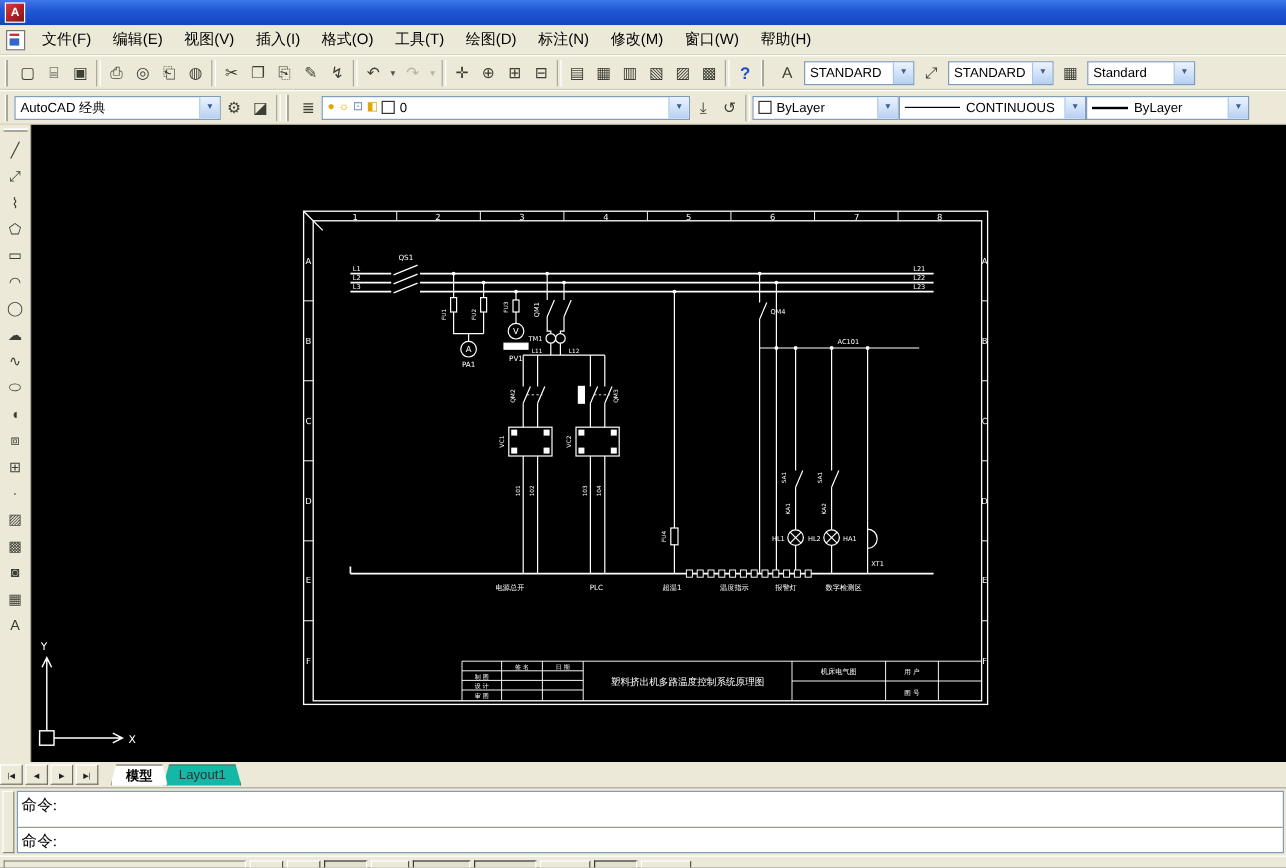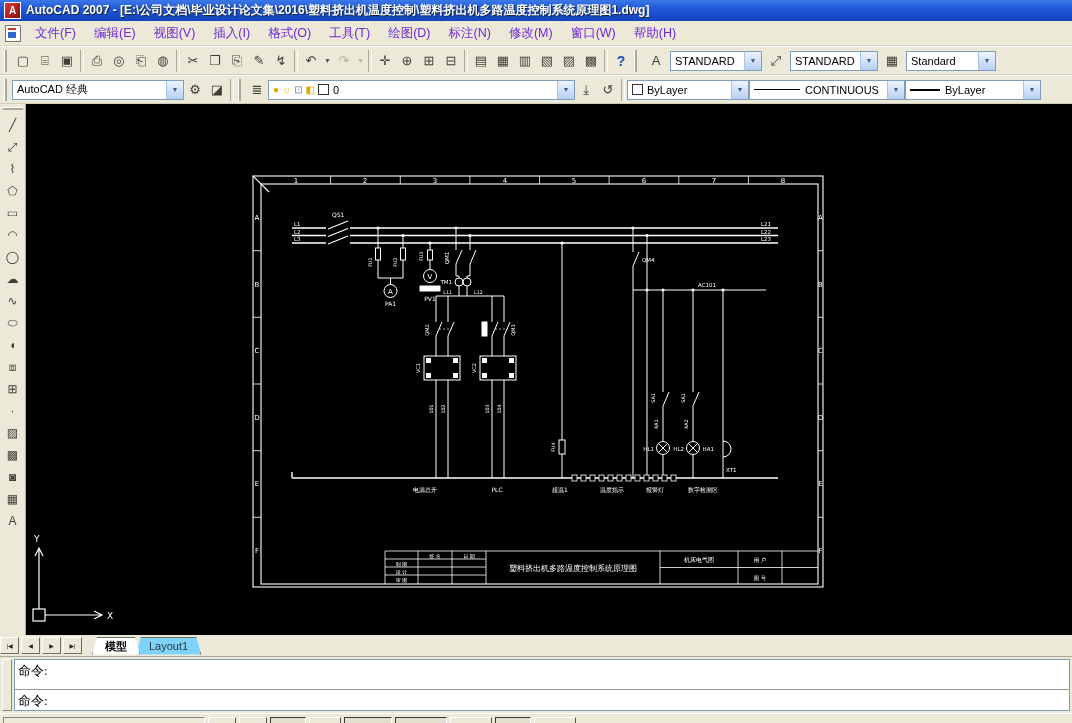--- a/index.html
+++ b/index.html
@@ -9,21 +9,21 @@
   
   .titlebar{position:absolute;top:0;left:0;width:1072px;height:21px;
     background:linear-gradient(180deg,#3d79e9 0%,#2058d6 40%,#1245bd 100%);
     color:#fff;font-weight:bold;font-size:12px;display:flex;align-items:center;gap:5px;padding:0 4px;box-sizing:border-box}
   .appicon{width:15px;height:15px;background:linear-gradient(135deg,#d43c3c 0%,#b02020 55%,#7d1414 100%);
     border:1px solid #fff;color:#fff;font-size:10px;font-weight:bold;display:flex;align-items:center;justify-content:center;flex:0 0 auto}
   .titletext{white-space:nowrap;overflow:hidden;text-shadow:1px 1px 1px #123}
 
   
   .menubar{position:absolute;top:21px;left:0;width:1072px;height:25px;background:#ece9d8;
-    display:flex;align-items:center;font-size:12.5px;color:#6d28d9;padding-left:3px;box-sizing:border-box;
+    display:flex;align-items:center;font-size:12.5px;color:#000000;padding-left:3px;box-sizing:border-box;
     border-bottom:1px solid #d6d2c2}
   .docicon{width:14px;height:15px;background:#fff;border:1px solid #777;margin:0 5px 0 2px;position:relative}
   .docicon:before{content:"";position:absolute;left:2px;top:2px;width:8px;height:2px;background:#c33}
   .docicon:after{content:"";position:absolute;left:2px;top:6px;width:8px;height:6px;background:#36c}
   .menu-item{padding:3px 9px;cursor:default}
 
   
   .tb{position:absolute;left:0;width:1072px;height:29px;background:#ece9d8;display:flex;align-items:center;
       box-sizing:border-box;border-top:1px solid #fff;border-bottom:1px solid #d0ccbc;padding-left:2px}
   .tb1{top:46px}.tb2{top:75px}
@@ -60,21 +60,21 @@
 
   
   .tabbar{position:absolute;top:635px;left:0;width:1072px;height:21px;background:#ece9d8;
     display:flex;align-items:center;box-sizing:border-box;gap:2px}
   .navbtn{width:17px;height:15px;background:#ece9d8;border:1px solid;border-color:#fff #6f6d62 #6f6d62 #fff;
     font-size:6px;display:flex;align-items:center;justify-content:center;color:#222;flex:0 0 auto}
   .tabs{display:flex;margin-left:8px}
   .tab{height:17px;padding:0 12px;font-size:11px;display:flex;align-items:center;border:1px solid #6f6d62;
     border-bottom:none;clip-path:polygon(5px 0,calc(100% - 5px) 0,100% 100%,0 100%);margin-right:-4px}
   .tab.active{background:#fff;font-weight:bold;z-index:2}
-  .tab.inactive{background:#7dd3fc;color:#333;z-index:1}
+  .tab.inactive{background:#14b8a6;color:#333;z-index:1}
 
   
   .cmdwin{position:absolute;top:656px;left:0;width:1072px;height:57px;background:#ece9d8;
     border-top:1px solid #aca899;display:flex;padding:2px;box-sizing:border-box}
   .cmdgrip{width:8px;flex:0 0 auto;margin-right:2px;border:1px solid;border-color:#fff #8a877a #8a877a #fff;background:#ece9d8}
   .cmdtext{flex:1;background:#fff;border:1px solid #7f9db9;font-family:Liberation Serif, serif;
     font-size:13px;color:#000;display:flex;flex-direction:column;overflow:hidden}
   .cmdhist{height:31px;border-bottom:1px solid #9a988c;padding:2px 0 0 3px;box-sizing:border-box}
   .cmdline{flex:1;padding:2px 0 0 3px}
 
@@ -83,21 +83,20 @@
     border-top:1px solid #fff;display:flex;gap:3px;padding:3px 0 0 3px;box-sizing:border-box}
   .coordbox{width:200px;height:17px;border:1px solid;border-color:#8a877a #fff #fff #8a877a;flex:0 0 auto}
   .sbtn{height:17px;border:1px solid;border-color:#fff #55534a #55534a #fff;background:#ece9d8;flex:0 0 auto}
   .sbtn.pressed{border-color:#3a382f #fff #fff #3a382f;background:#e2dfcf}
 </style>
 </head>
 <body>
 
 <div class="titlebar">
   <div class="appicon">A</div>
-  <div class="titletext">AutoCAD 2007 - [E:\公司文档\毕业设计论文集\2016\塑料挤出机温度控制\塑料挤出机多路温度控制系统原理图1.dwg]</div>
 </div>
 
 <div class="menubar">
   <div class="docicon"></div>
   <div style="display:flex">
 
   <div class="menu-item">文件(F)</div>
       <div class="menu-item">编辑(E)</div>
       <div class="menu-item">视图(V)</div>
       <div class="menu-item">插入(I)</div>

